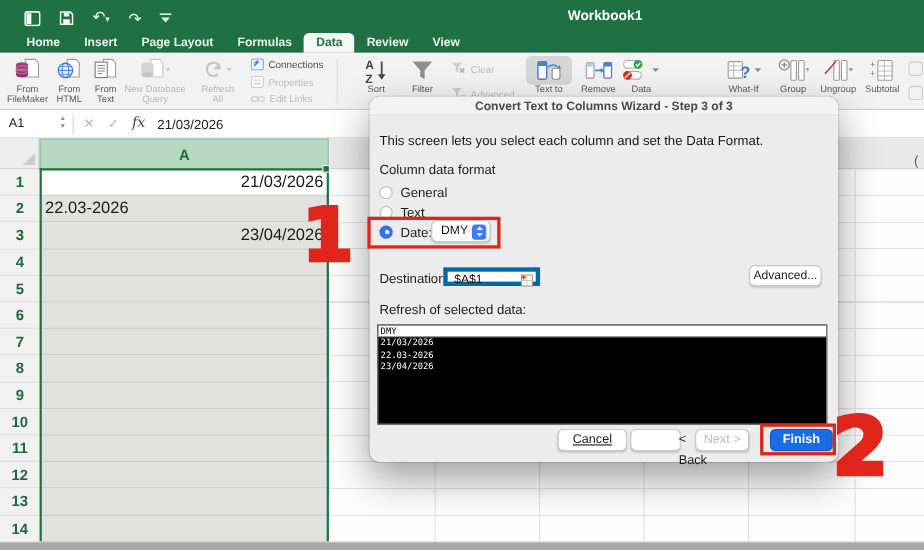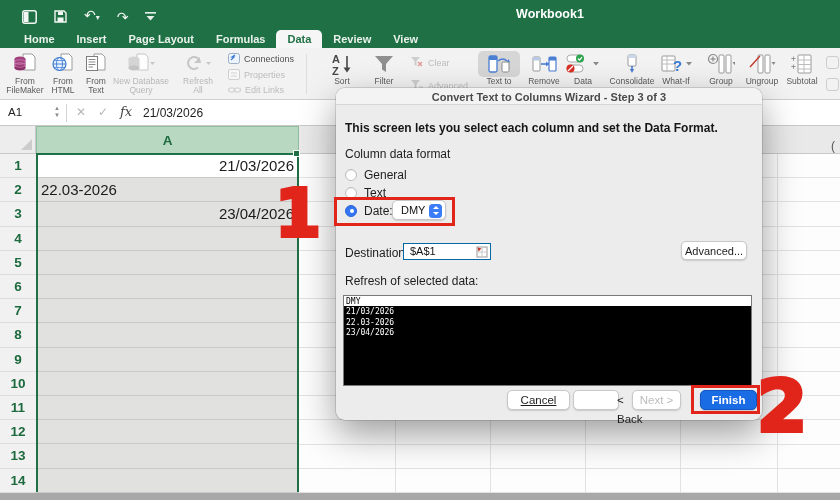--- a/index.html
+++ b/index.html
@@ -73,21 +73,21 @@
   .handle { position:absolute; left:293px; top:24px; width:7px; height:7px; background:#1f7145;
     border:1px solid #fff; }
   .partial-glyph { position:absolute; left:831px; top:13px; font-size:12px; color:#555; }
   .bstrip { position:absolute; left:0; top:367px; width:840px; height:7px; background:#a8a8a8; }
   
   .dlg { position:absolute; left:336px; top:88px; width:426px; height:332px; background:#ececec;
     border-radius:9px; box-shadow:0 14px 36px rgba(0,0,0,.38), 0 0 0 1px rgba(0,0,0,.12); z-index:40; }
   .dlg-title { height:17px; background:#f3f3f3; border-bottom:1px solid #d6d6d6;
     border-radius:9px 9px 0 0; text-align:center; font-size:11px; font-weight:bold;
     color:#4a4a4a; line-height:18px; }
-  .dlg-intro { position:absolute; left:9px; top:33px; font-size:12px; font-weight:bold; color:#161616; }
+  .dlg-intro { position:absolute; left:9px; top:33px; font-size:12px; font-weight:normal; color:#161616; }
   .dlg-colfmt { position:absolute; left:9px; top:59px; font-size:12px; color:#222; }
   .radio-row { position:absolute; left:9px; display:flex; align-items:center; gap:7px;
     font-size:12px; color:#1d1d1d; height:15px; }
   .radio { width:12px; height:12px; border-radius:50%; background:#fff; border:1px solid #bdbdbd;
     box-shadow:inset 0 1px 1px rgba(0,0,0,.08); flex:0 0 12px; position:relative; }
   .radio.on { background:#3476f5; border-color:#2c66d9; }
   .radio.on::after { content:""; position:absolute; left:3.5px; top:3.5px; width:4px; height:4px;
     border-radius:50%; background:#fff; }
   .dmy-select { position:absolute; left:56px; top:112px; width:54px; height:20px; background:#fff;
     border:1px solid #c6c6c6; border-radius:5px; box-shadow:0 1px 1.5px rgba(0,0,0,.15);
@@ -96,21 +96,21 @@
     border-radius:3.5px; }
   .dmy-step::before, .dmy-step::after { content:""; position:absolute; left:3.5px;
     border-left:3px solid transparent; border-right:3px solid transparent; }
   .dmy-step::before { top:2.5px; border-bottom:3.5px solid #fff; }
   .dmy-step::after { bottom:2.5px; border-top:3.5px solid #fff; }
   .redbox { position:absolute; border:3px solid #e1251b; z-index:50; }
   .rb-date { left:-2px; top:109px; width:121px; height:29px; }
   .rb-finish { left:355px; top:297px; width:69px; height:29px; }
   .dest-label { position:absolute; left:9px; top:158px; font-size:12px; color:#1d1d1d; }
   .dest-field { position:absolute; left:67px; top:155px; width:88px; height:17px; background:#fff;
-    border:1px solid #0369a1; font-size:11px; color:#111; line-height:15px; padding-left:6px; }
+    border:4px solid #0369a1; font-size:11px; color:#111; line-height:15px; padding-left:6px; }
   .dest-pick { position:absolute; right:2px; top:2px; }
   .adv-btn { position:absolute; left:345px; top:153px; width:66px; height:19px; background:#fff;
     border:1px solid #c8c8c8; border-radius:5px; box-shadow:0 1px 1.5px rgba(0,0,0,.15);
     font-size:11px; color:#1d1d1d; text-align:center; line-height:18px; }
   .prev-label { position:absolute; left:9px; top:186px; font-size:12px; color:#1d1d1d; }
   .prev-box { position:absolute; left:7px; top:207px; width:409px; height:91px; background:#000;
     border:1px solid #7a7a7a; font-family:"DejaVu Sans Mono",monospace; }
   .prev-head { height:11px; background:#fff; color:#000; font-size:8px; line-height:11px;
     padding-left:2px; border-bottom:1px solid #000; }
   .prev-line { color:#fff; font-size:8px; line-height:10.5px; padding-left:2px; }
@@ -349,31 +349,20 @@
             <path d="M12 5.5 l1.5 1.6 l2.5 -3" stroke="#fff" stroke-width="1.2" fill="none"></path>
             <rect x="1" y="12" width="16" height="7" rx="3.5" fill="#fff" stroke="#aaa"></rect>
             <circle cx="4.5" cy="15.5" r="4" fill="#d93025"></circle>
             <line x1="2" y1="18" x2="7" y2="13" stroke="#fff" stroke-width="1.2"></line>
             <path d="M27 9 h6 l-3 3.5 z" fill="#8a8a8a"></path>
           </svg>
       </div>
       <span>Data</span>
     </div>
 
-    <div class="rbtn" style="left:608px;width:48px;">
-      <div class="ric">
-        <svg width="24" height="22" viewBox="0 0 24 22">
-            <rect x="8" y="2" width="8" height="11" rx="1" fill="#fff" stroke="#9a9a9a"></rect>
-            <rect x="8" y="2" width="8" height="3" fill="#c9d6ec"></rect>
-            <path d="M12 13 v4" stroke="#4a7fd4" stroke-width="1.6"></path>
-            <path d="M9.8 16 l2.2 4 l2.2 -4 z" fill="#4a7fd4"></path>
-          </svg>
-      </div>
-      <span>Consolidate</span>
-    </div>
 
     <div class="rbtn" style="left:654px;width:44px;">
       <div class="ric">
         <svg width="32" height="22" viewBox="0 0 32 22">
             <rect x="2" y="3" width="13" height="15" rx="1" fill="#fff" stroke="#9a9a9a"></rect>
             <line x1="2" y1="7" x2="15" y2="7" stroke="#bcbcbc"></line>
             <line x1="2" y1="11" x2="15" y2="11" stroke="#bcbcbc"></line>
             <line x1="7" y1="3" x2="7" y2="18" stroke="#bcbcbc"></line>
             <text x="13" y="18" font-size="15" font-weight="bold" fill="#3a7bd5" font-family="Liberation Sans,sans-serif">?</text>
             <path d="M26 9 h6 l-3 3.5 z" fill="#8a8a8a"></path>

